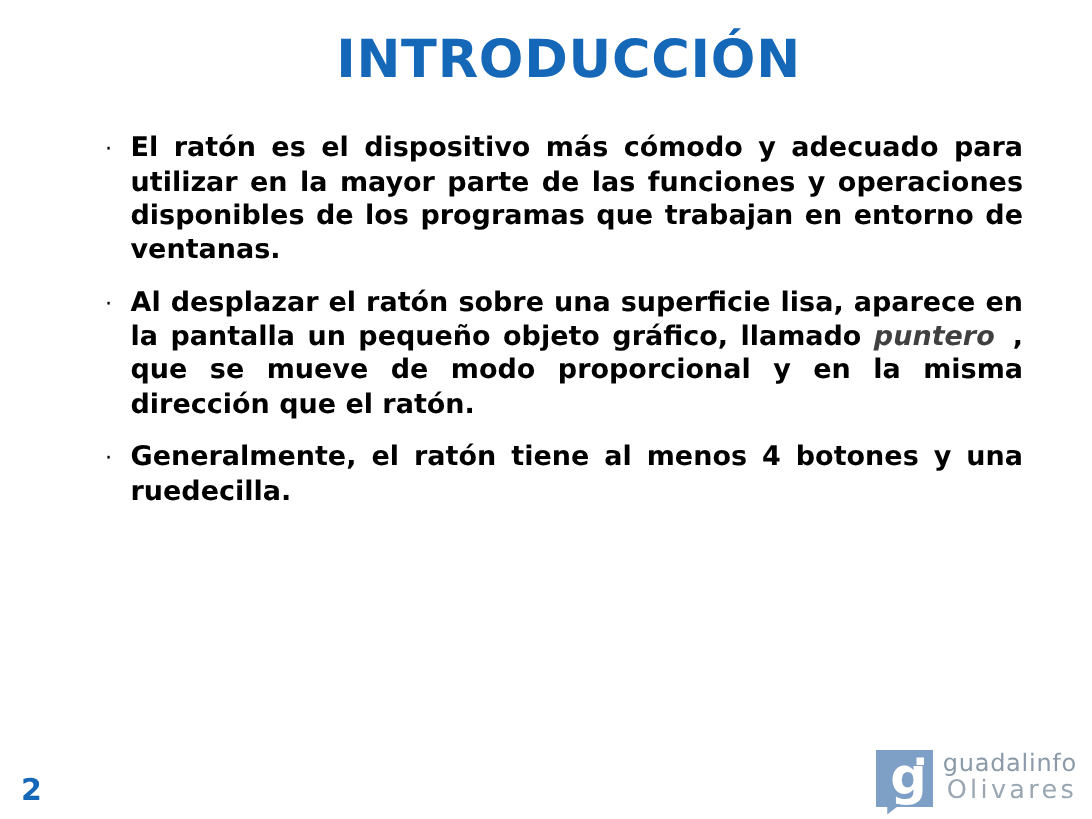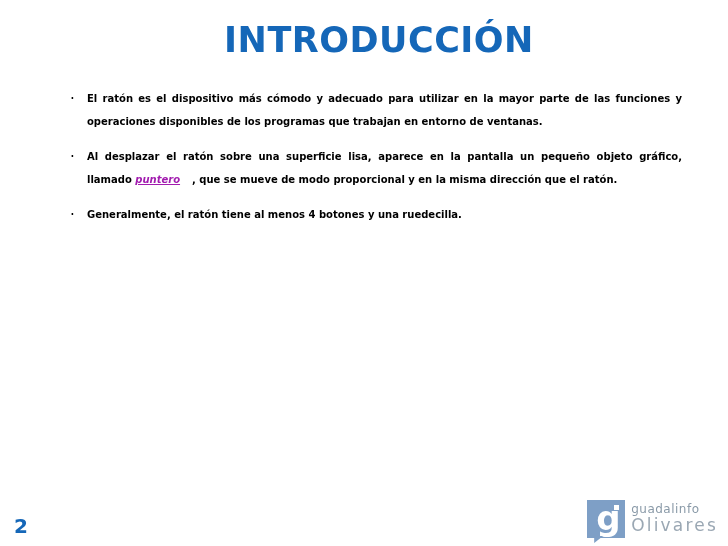--- a/index.html
+++ b/index.html
@@ -51,34 +51,33 @@
   }
   .bullet-dot {
     position: absolute;
     left: 2px;
     top: 0px;
     font-size: 15px;
     line-height: 22.5px;
     color: #000;
   }
   .bullet-text {
-    font-size: 10px;
+    font-size: 18px;
     font-weight: bold;
     line-height: 22.5px;
     color: #000000;
     text-align: justify;
     text-justify: inter-word;
   }
   .bullet-text > span.tail { display: inline; margin-left: 12px; }
 
   .hl-puntero {
-    color: #a21caf;
+    color: #404040;
     font-style: italic;
     font-weight: bold;
-    text-decoration: underline;
   }
 
   
   #diagram {
     position: absolute;
     left: 0;
     top: 345px;
     width: 728px;
     height: 150px;
   }
@@ -130,21 +129,21 @@
     position: absolute;
     left: 7px;
     bottom: -5px;
     width: 9px;
     height: 7px;
     background: #7e9fc6;
     clip-path: polygon(0 0, 100% 0, 0 100%);
   }
   #logo-text { line-height: 1.05; }
   #logo-title {
-    font-size: 12px;
+    font-size: 16px;
     color: #8a9aa8;
     letter-spacing: 0.5px;
     font-weight: normal;
   }
   #logo-sub {
     font-size: 17px;
     color: #9aa7b3;
     letter-spacing: 2.2px;
     text-align: right;
     margin-top: 1px;

